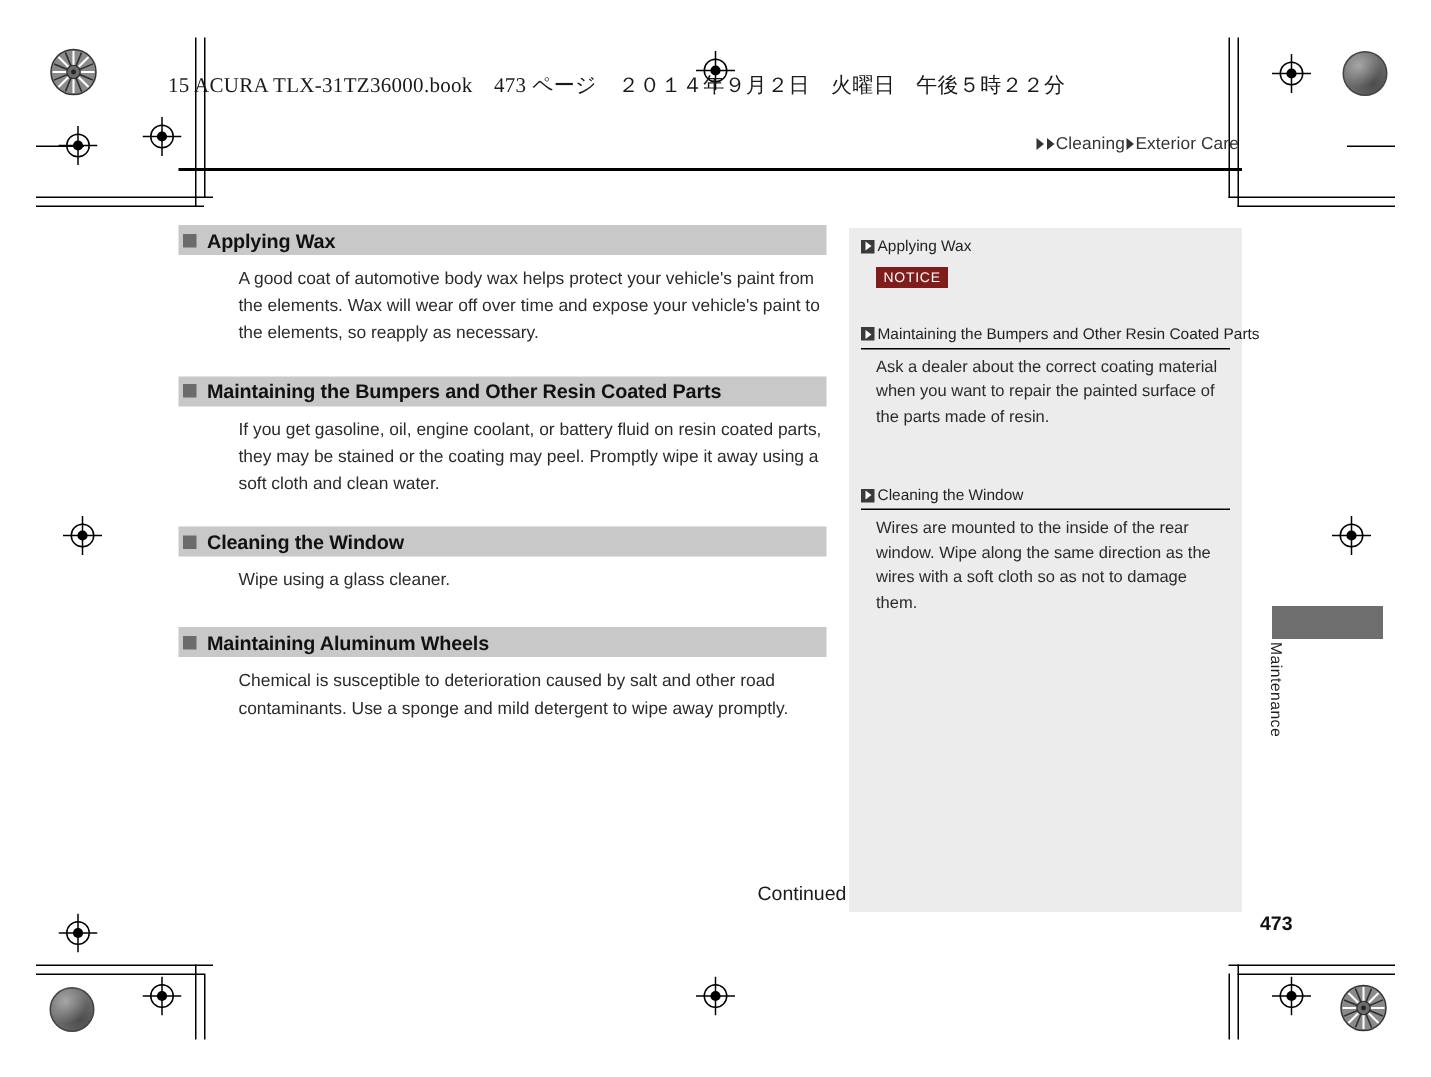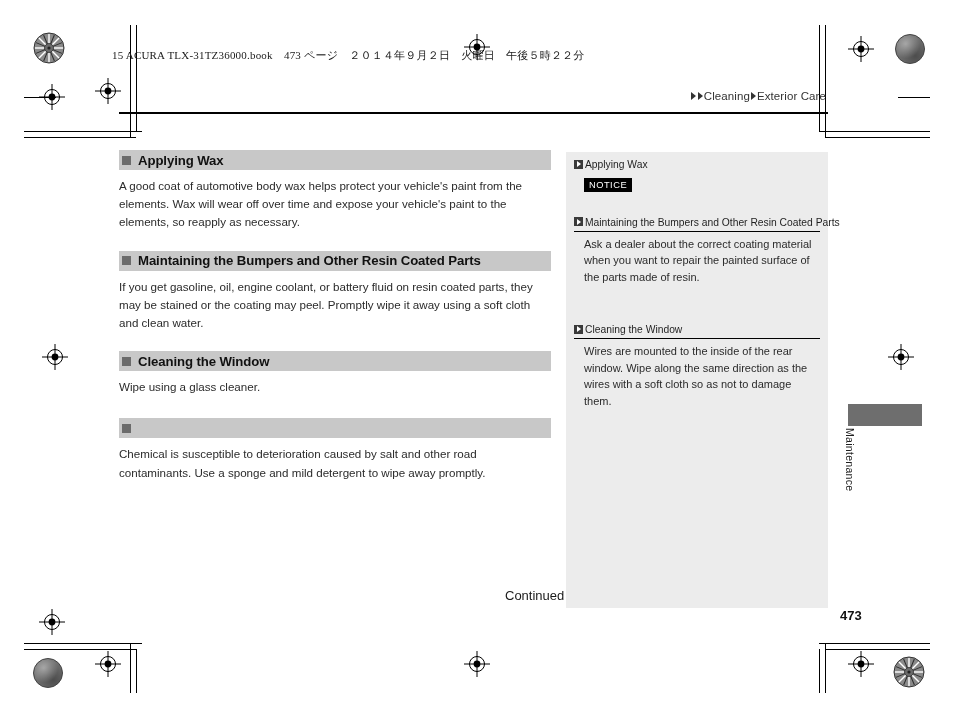--- a/index.html
+++ b/index.html
@@ -41,21 +41,21 @@
     position: absolute;
     width: 32px; height: 32px;
   }
 
   
   .bookline {
     position: absolute;
     left: 112px;
     top: 48px;
     font-family: "Liberation Serif", serif;
-    font-size: 11px;
+    font-size: 14px;
     letter-spacing: 0.2px;
     color: #1a1a1a;
     white-space: nowrap;
   }
 
   
   .breadcrumb {
     position: absolute;
     right: 128px;
     top: 90px;
@@ -112,20 +112,21 @@
     font-size: 13.2px;
     font-weight: bold;
     color: #111;
     letter-spacing: -0.1px;
   }
   .sec-body {
     font-size: 11.6px;
     line-height: 18.2px;
     color: #2b2b2b;
     margin-bottom: 19px;
+    margin-left: 40px;
   }
   .sec-body p { margin: 0; }
 
   
   .sidepanel {
     position: absolute;
     left: 566px;
     top: 152px;
     width: 262px;
     height: 456px;
@@ -165,21 +166,21 @@
   }
   .sp-text {
     font-size: 11px;
     line-height: 16.5px;
     color: #2b2b2b;
     padding-left: 10px;
     padding-top: 4px;
   }
   .notice-badge {
     display: inline-block;
-    background: #000000;
+    background: #7f1d1d;
     color: #fff;
     font-size: 9.3px;
     letter-spacing: 0.5px;
     padding: 1.5px 5px 2px 5px;
     margin-left: 10px;
     margin-top: 7px;
   }
   .sp-gap { height: 18px; }
 
   
@@ -402,20 +403,21 @@
   <div class="sec-head">
     <span class="sq"></span>
     <span class="t">Cleaning the Window</span>
   </div>
   <div class="sec-body" style="margin-bottom:22px;">
     <p>Wipe using a glass cleaner.</p>
   </div>
 
   <div class="sec-head">
     <span class="sq"></span>
+    <span class="t">Maintaining Aluminum Wheels</span>
   </div>
   <div class="sec-body">
     <p>Chemical is susceptible to deterioration caused by salt and other road contaminants. Use a sponge and mild detergent to wipe away promptly.</p>
   </div>
 
 </div>
 
 <div class="sidepanel">
 
   <div class="sp-block">

